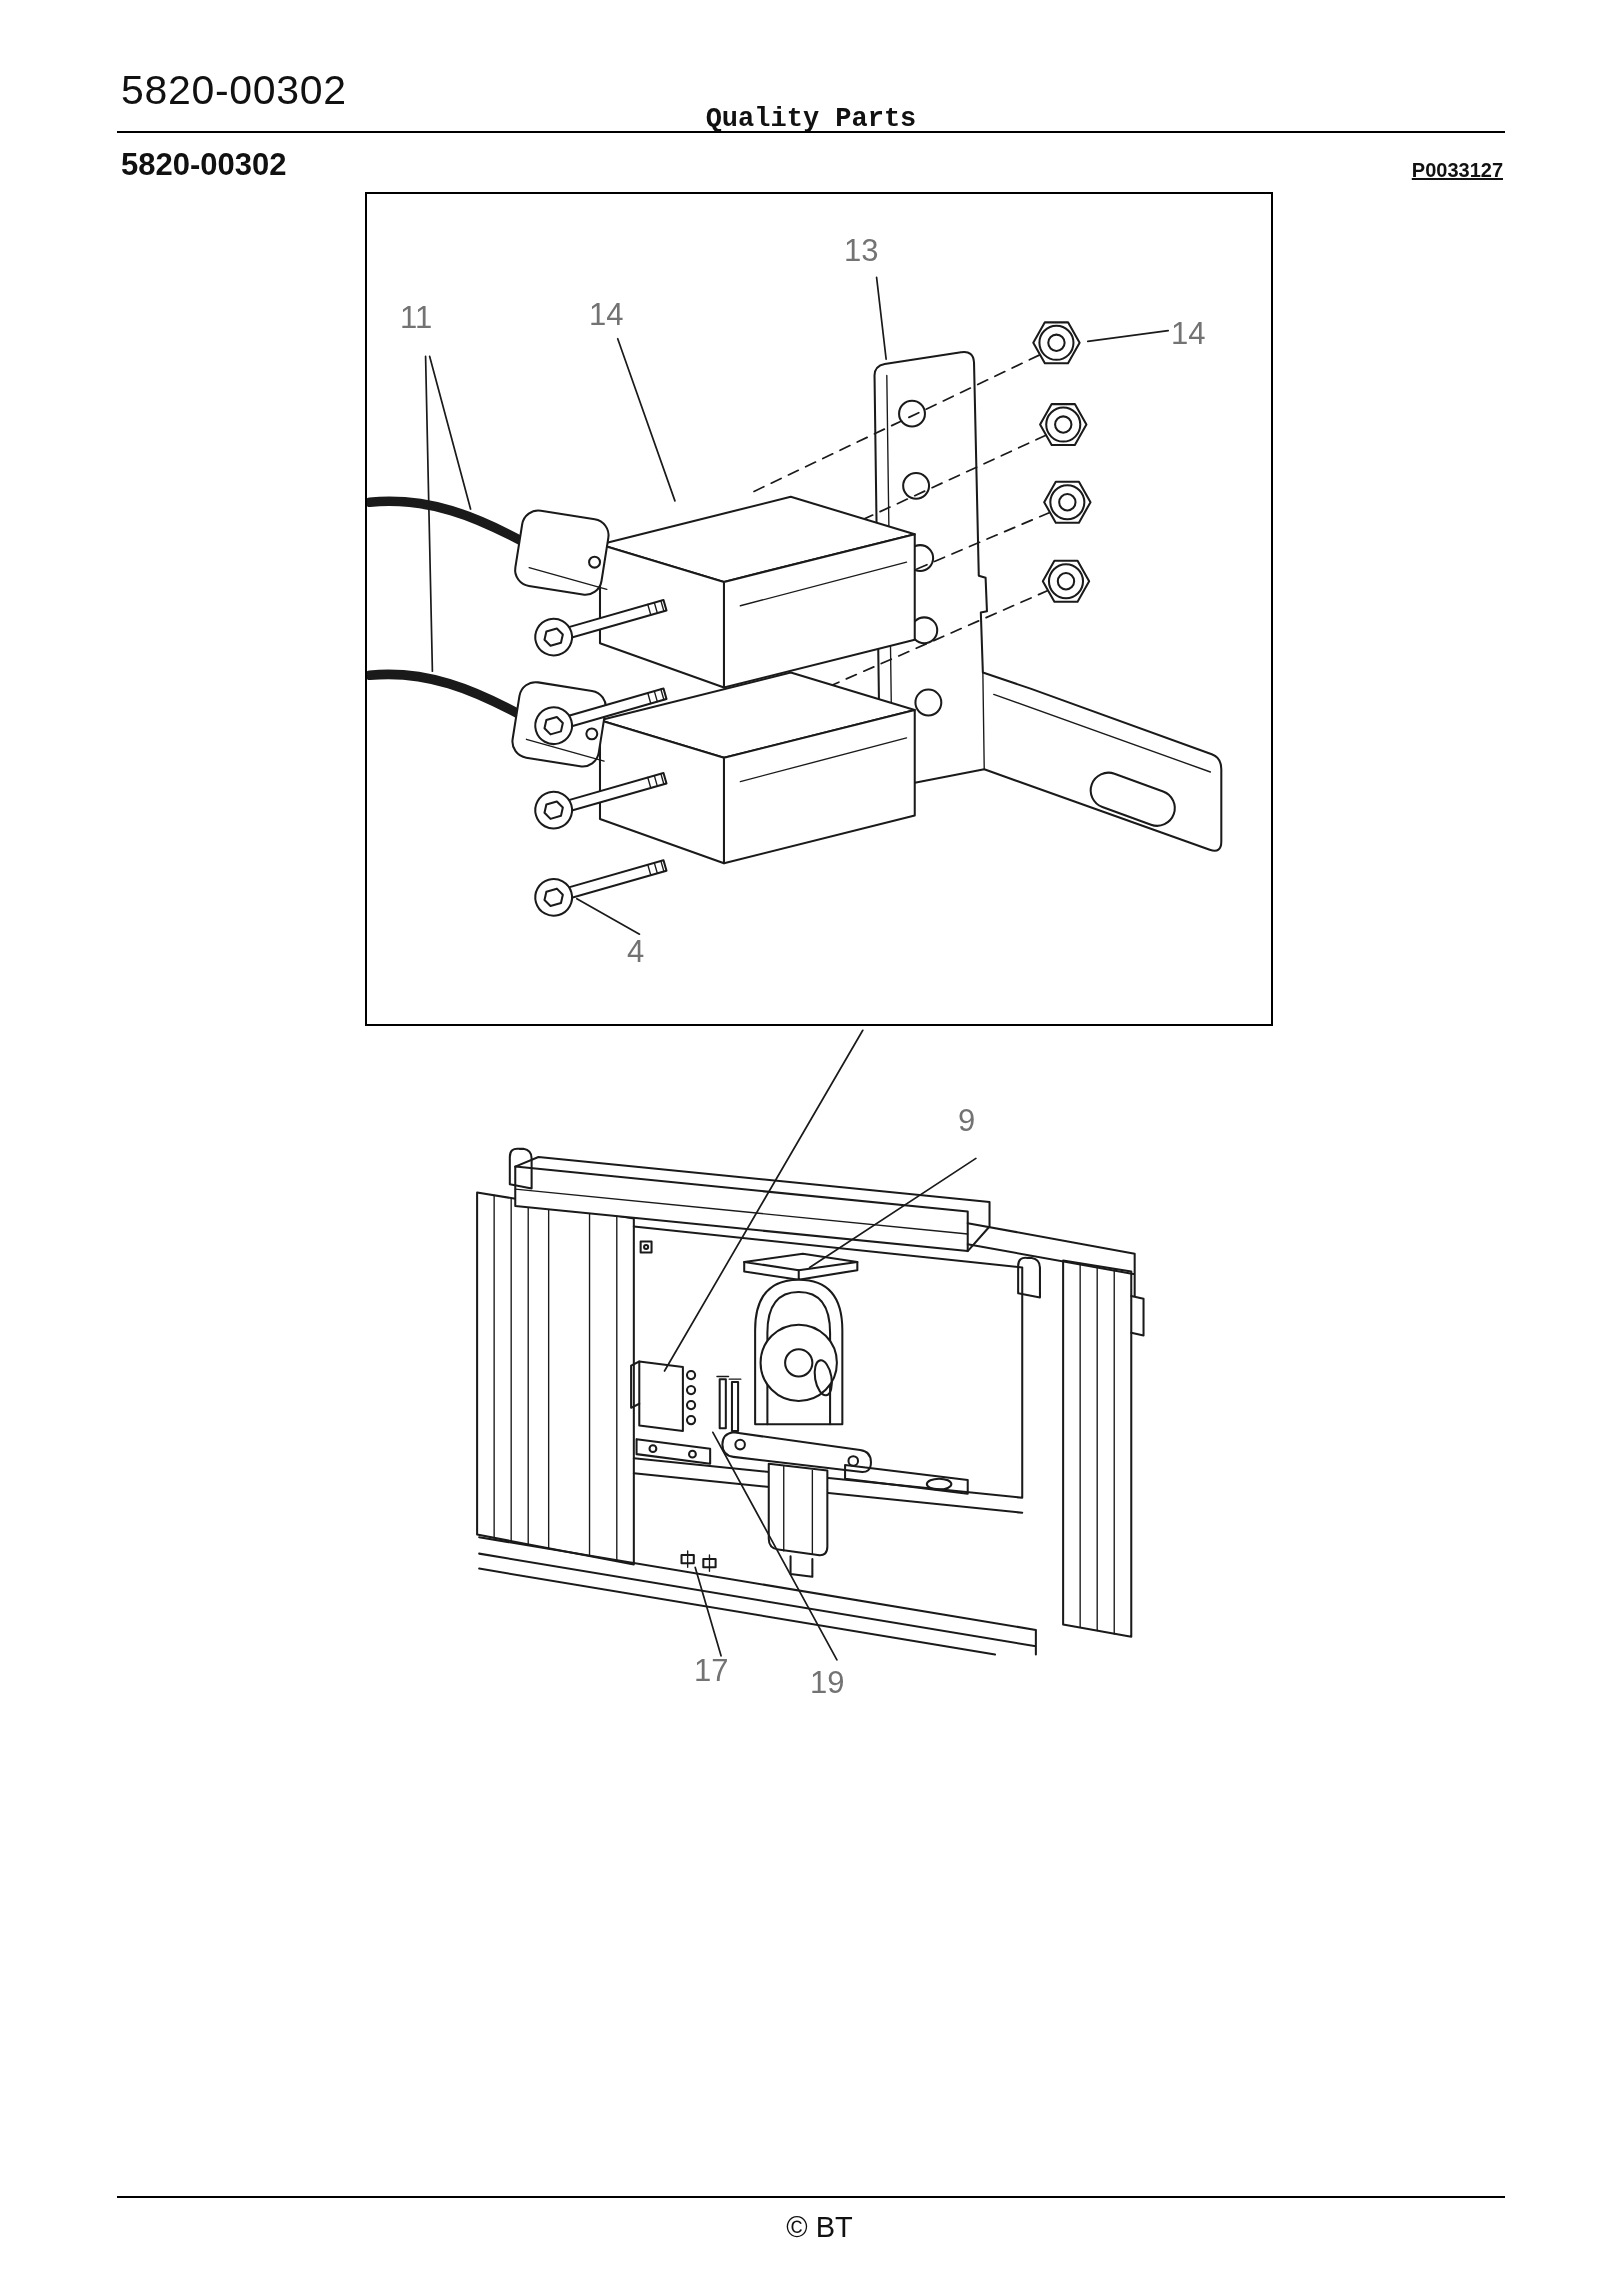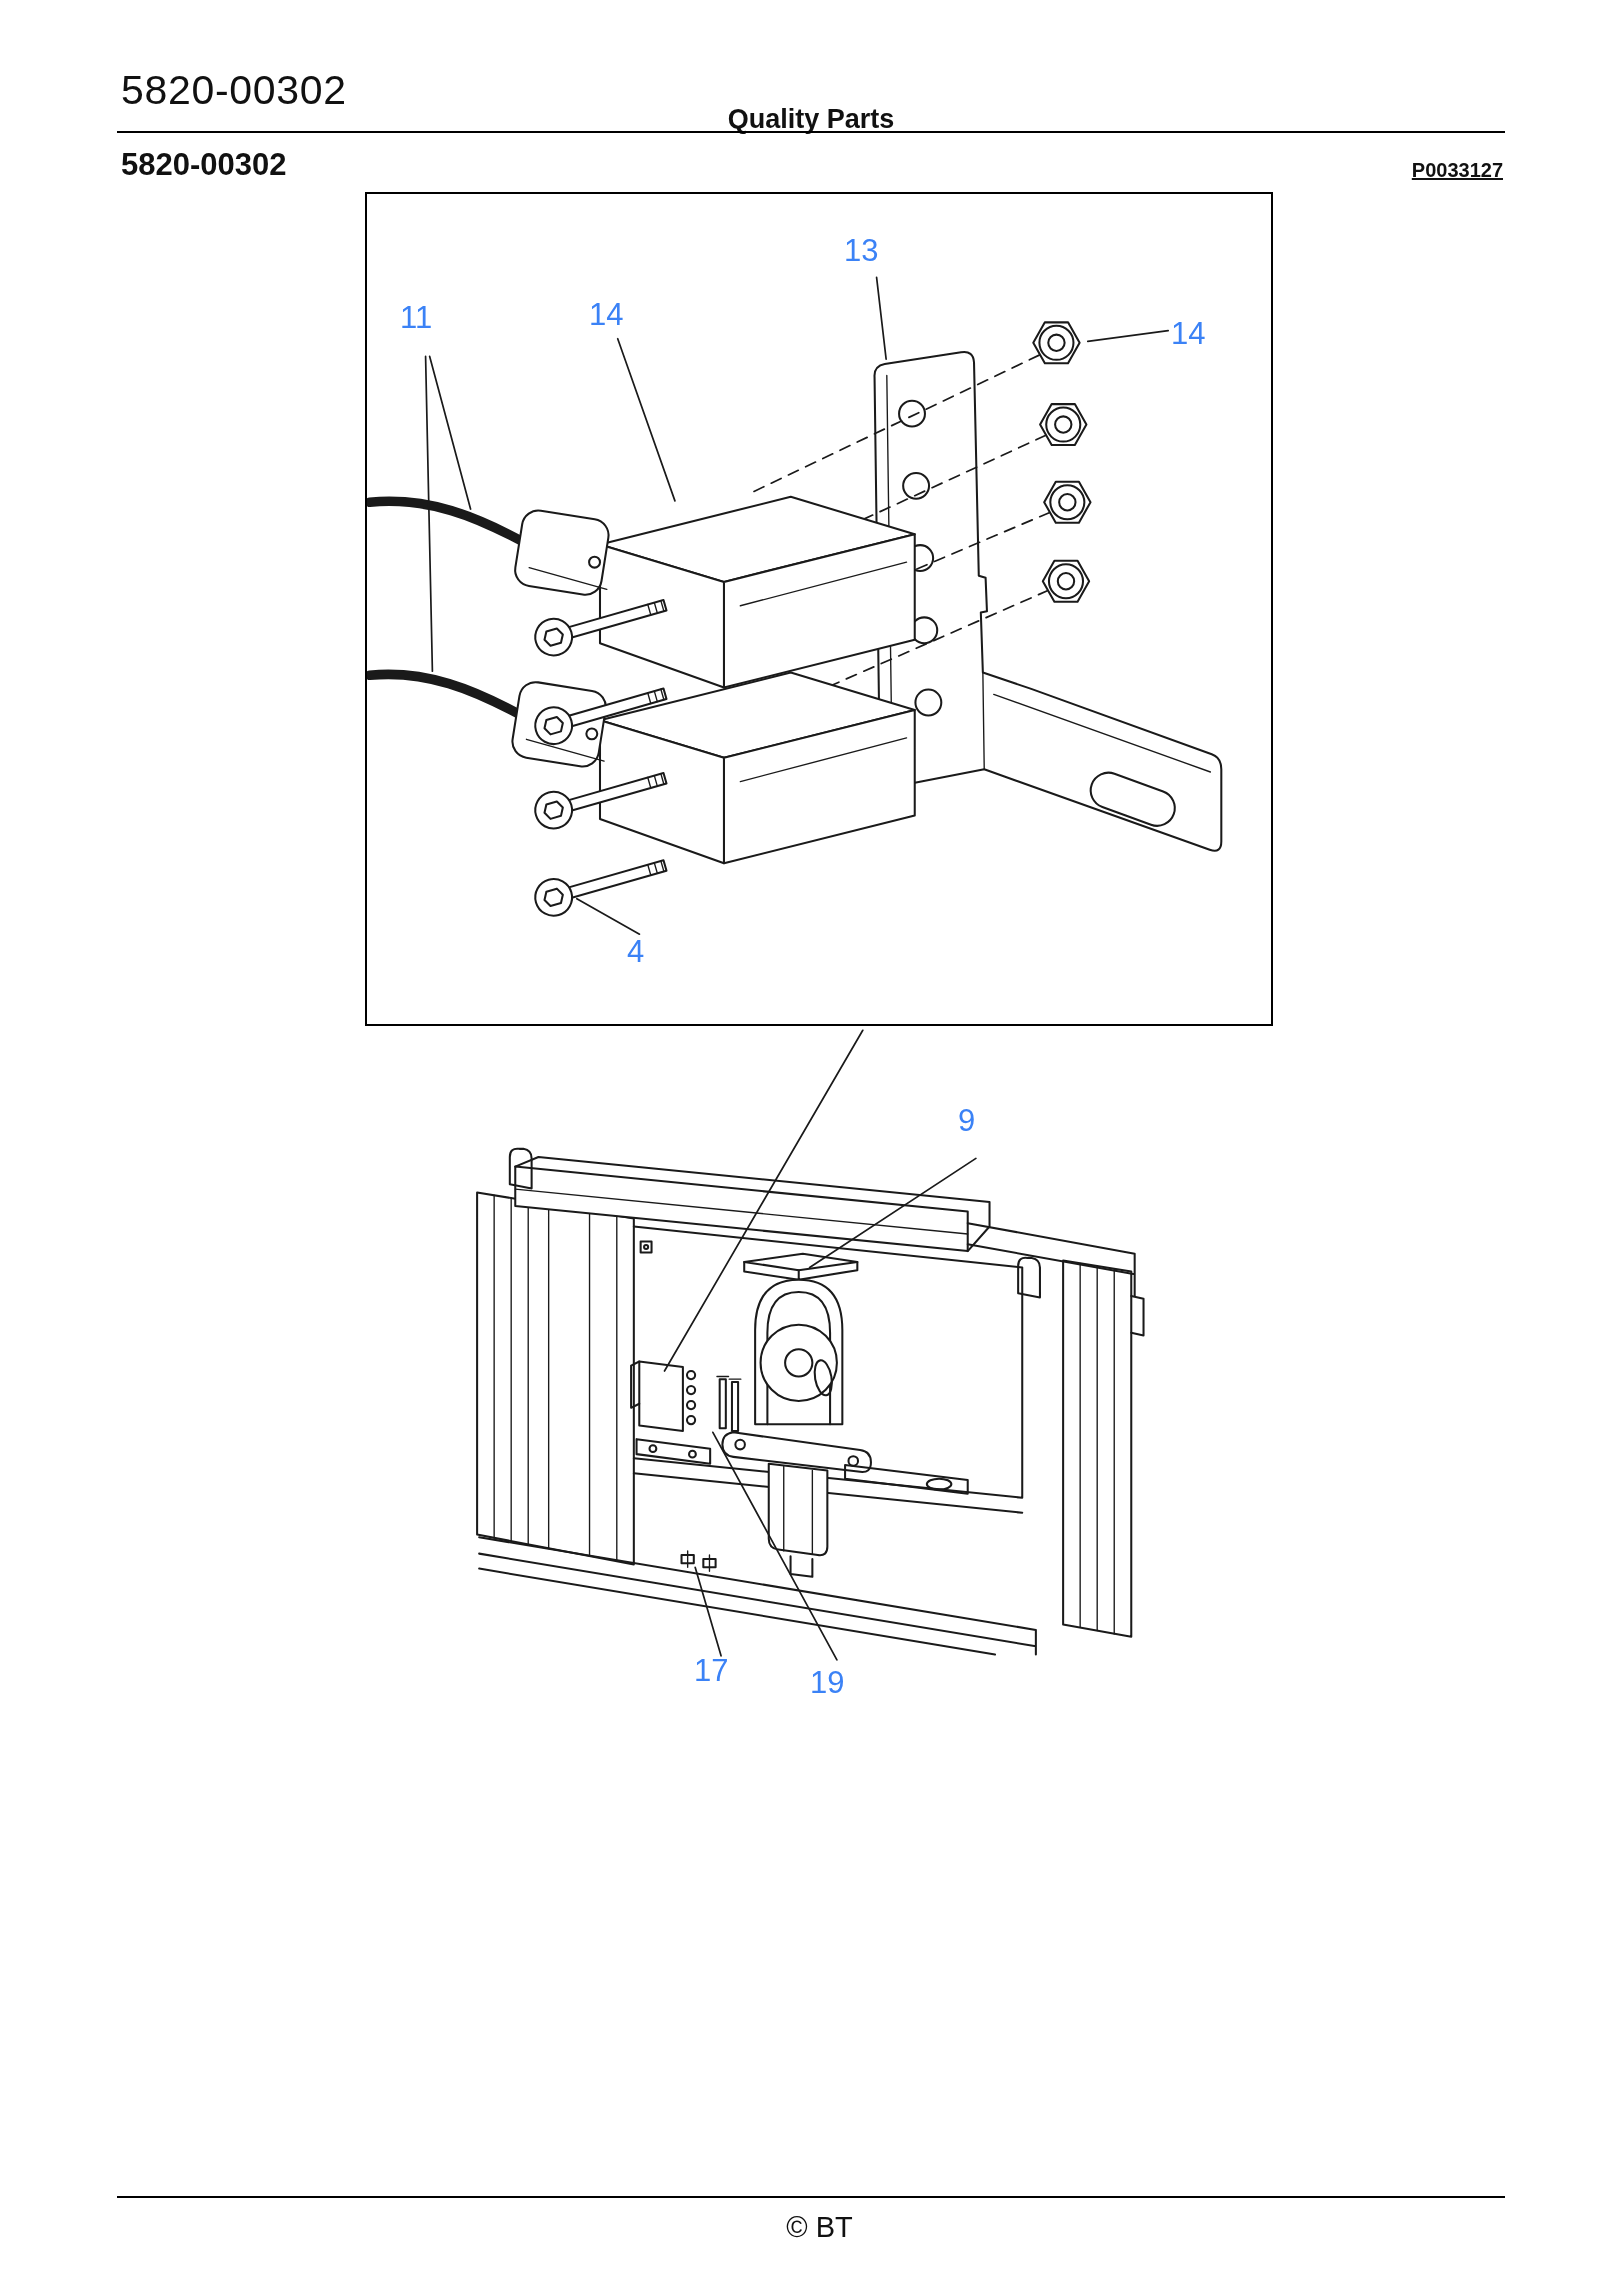--- a/index.html
+++ b/index.html
@@ -4,34 +4,34 @@
 <style>
   * { margin:0; padding:0; box-sizing:border-box; }
   html,body {
     width:1622px; height:2295px;
     background:#ffffff; color:#111;
     font-family:"Liberation Sans", sans-serif;
     position:relative; overflow:hidden;
   }
   .rule { position:absolute; left:117px; width:1388px; height:2px; background:#000; }
   .header-code { position:absolute; left:121px; top:67px; font-size:41px; font-weight:400; letter-spacing:0.7px; }
-  .header-title { position:absolute; left:0; top:104px; width:1622px; text-align:center; font-size:27px; font-weight:700; }
+  .header-title { position:absolute; left:0; top:104px; width:1622px; text-align:center; font-size:27px; font-weight:700;font-family:Liberation Mono, monospace; }
   .top-rule { top:131px; }
   .sub-code { position:absolute; left:121px; top:147px; font-size:31px; font-weight:700; }
   .sub-ref  { position:absolute; right:119px; top:159px; font-size:20px; font-weight:700;text-decoration:underline; }
 
   .page-art { position:absolute; left:0; top:0; width:1622px; height:2295px; z-index:1; }
 
   .diagram-box {
     position:absolute; left:365px; top:192px; width:908px; height:834px;
     border:2.7px solid #000; background:#fff; z-index:2;
   }
   .diagram-box svg { position:absolute; left:0; top:0; }
 
-  .callout { position:absolute; font-size:31px; font-weight:400; color:#3b82f6; line-height:1; z-index:3; }
+  .callout { position:absolute; font-size:31px; font-weight:400; color:#737373; line-height:1; z-index:3; }
 
   .footer-rule { top:2196px; }
   .footer-text { position:absolute; left:0; top:2211px; width:1622px; text-align:center; font-size:29px; font-weight:400;padding-left:17px; }
 </style>
 </head>
 <body>
 
 <div class="header-code">5820-00302</div>
 <div class="header-title">Quality Parts</div>
 <div class="rule top-rule"></div>

